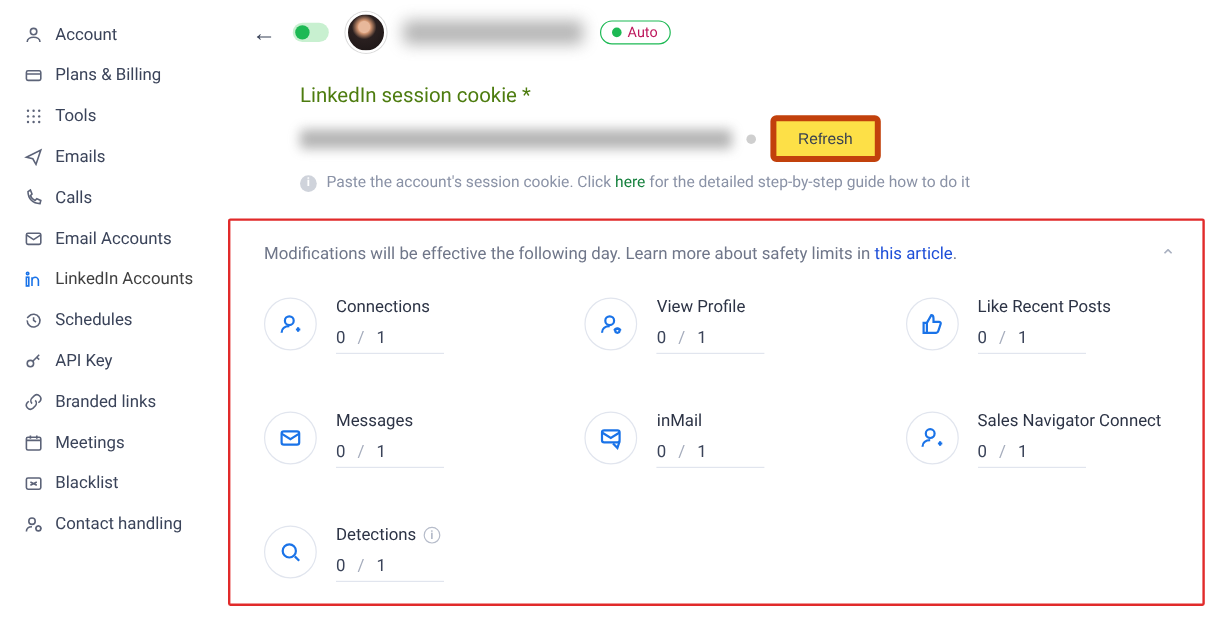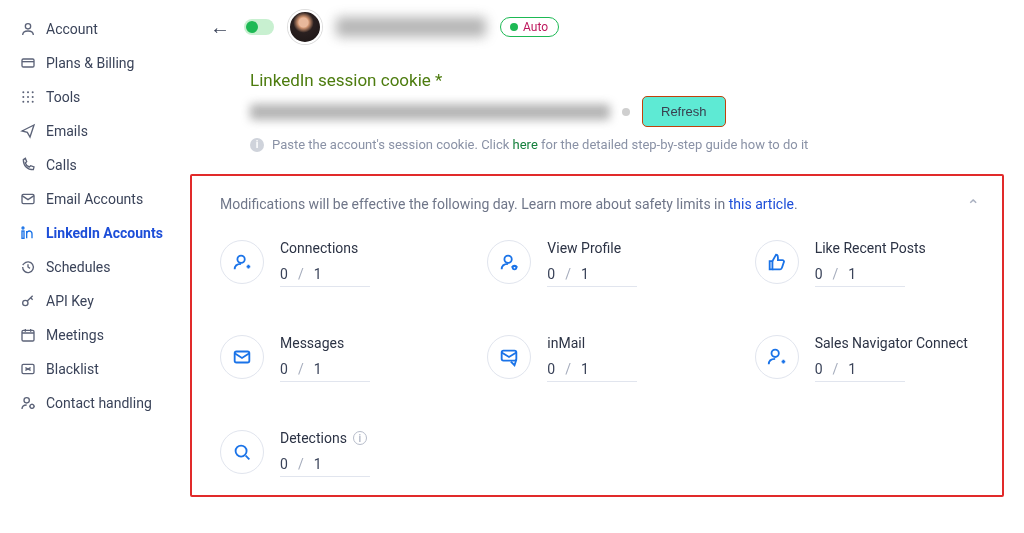--- a/index.html
+++ b/index.html
@@ -21,21 +21,21 @@
   .nav-item {
     display: flex;
     align-items: center;
     gap: 10px;
     padding: 9px 8px;
     color: #3a4359;
     cursor: pointer;
     font-size: 14px;
   }
   .nav-item .ic { width: 16px; height: 16px; display:flex; align-items:center; justify-content:center; }
-  .nav-item.active { color: #1d4ed8; font-weight: bold; }
+  .nav-item.active { color: #404040; }
   .nav-item.active .ic path, .nav-item.active .ic circle, .nav-item.active .ic rect { stroke:#1a73e8; }
   .main {
     flex: 1;
     padding: 10px 20px 0 0;
   }
   .top-row {
     display: flex;
     align-items: center;
     gap: 14px;
     padding-left: 30px;
@@ -81,21 +81,21 @@
   }
   .session-section { padding: 26px 0 0 70px; }
   .session-label { color:#4d7c0f; font-size:17px; margin-bottom:6px; }
   .session-row { display:flex; align-items:center; gap: 12px; }
   .blurred-cookie {
     width: 360px; height: 16px;
     background: #777; filter: blur(5px); opacity:.55; border-radius:3px;
   }
   .dot-grey { width:8px; height:8px; border-radius:50%; background:#cfcfcf; }
   .refresh-btn {
-    border:1px solid #c2410c; background:#5eead4; color:#394050;
+    border:5px solid #c2410c; background:#fde047; color:#394050;
     padding: 7px 18px; border-radius:5px; font-size:13px; cursor:pointer;
   }
   .hint-row { display:flex; align-items:center; gap:8px; margin-top:10px; color:#8a92a6; font-size:13px;}
   .hint-row a { color:#15803d; text-decoration:none; }
   .info-circ {
     width:14px; height:14px; border-radius:50%; background:#cfd3db; color:#fff;
     font-size:10px; display:flex; align-items:center; justify-content:center; font-weight:bold;
   }
   .safety-box {
     margin: 22px 0 0 10px;
@@ -218,20 +218,29 @@
     <span>Schedules</span>
   </div>
   <div class="nav-item">
     <span class="ic">
         <svg width="16" height="16" viewBox="0 0 24 24" fill="none" stroke="#5c6378" stroke-width="2">
           <circle cx="8" cy="15" r="4"></circle>
           <path d="M11 12l8-8M16 7l3 3"></path>
         </svg>
       </span>
     <span>API Key</span>
+  </div>
+  <div class="nav-item">
+    <span class="ic">
+        <svg width="16" height="16" viewBox="0 0 24 24" fill="none" stroke="#5c6378" stroke-width="2">
+          <path d="M10 14a5 5 0 0 1 0-7l3-3a5 5 0 0 1 7 7l-2 2"></path>
+          <path d="M14 10a5 5 0 0 1 0 7l-3 3a5 5 0 0 1-7-7l2-2"></path>
+        </svg>
+      </span>
+    <span>Branded links</span>
   </div>
   <div class="nav-item">
     <span class="ic">
         <svg width="16" height="16" viewBox="0 0 24 24" fill="none" stroke="#5c6378" stroke-width="2">
           <rect x="3" y="5" width="18" height="16" rx="2"></rect>
           <path d="M3 9h18M8 3v4M16 3v4"></path>
         </svg>
       </span>
     <span>Meetings</span>
   </div>

